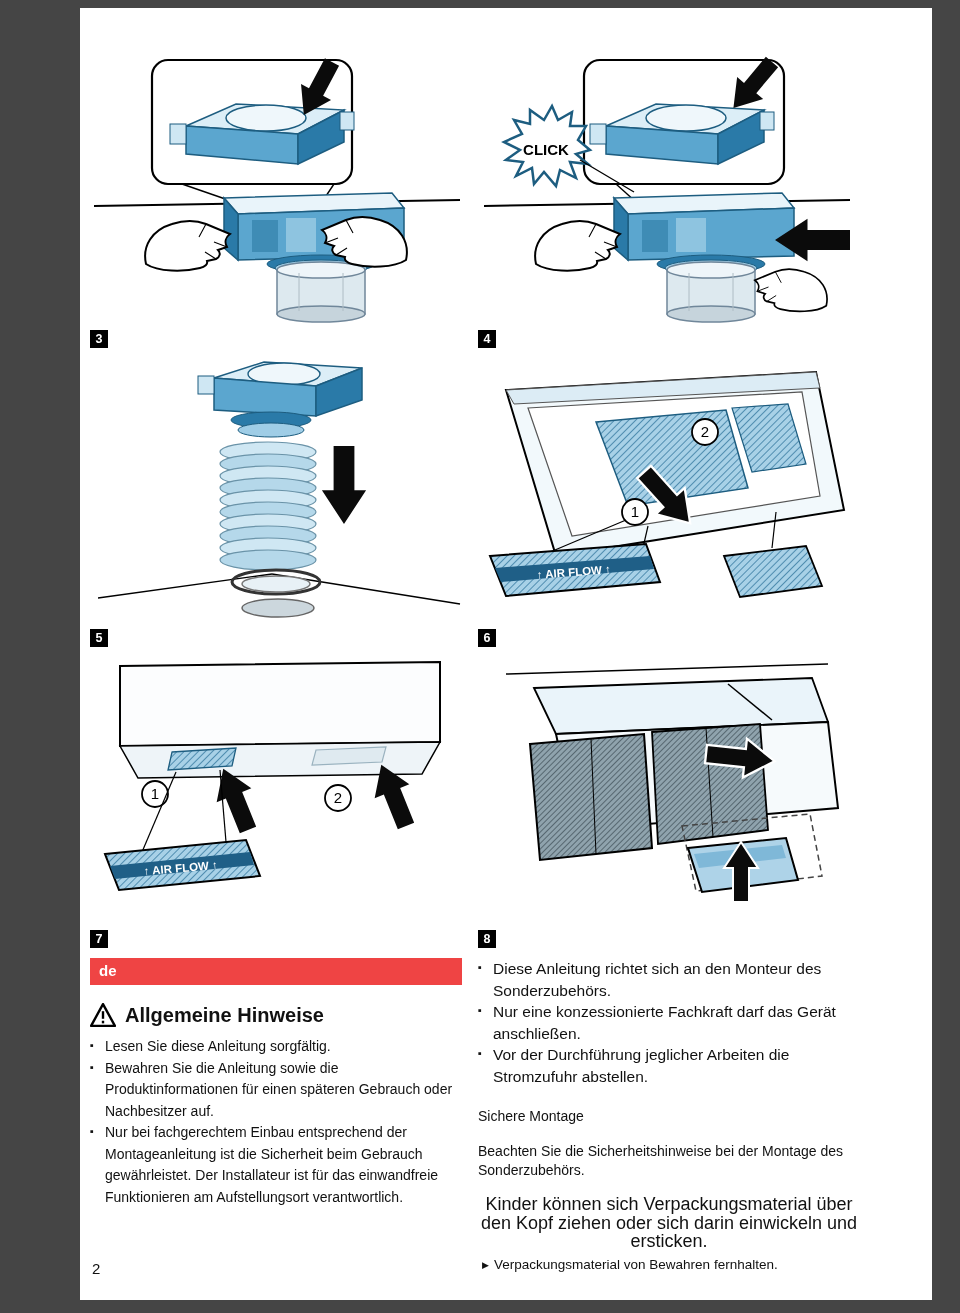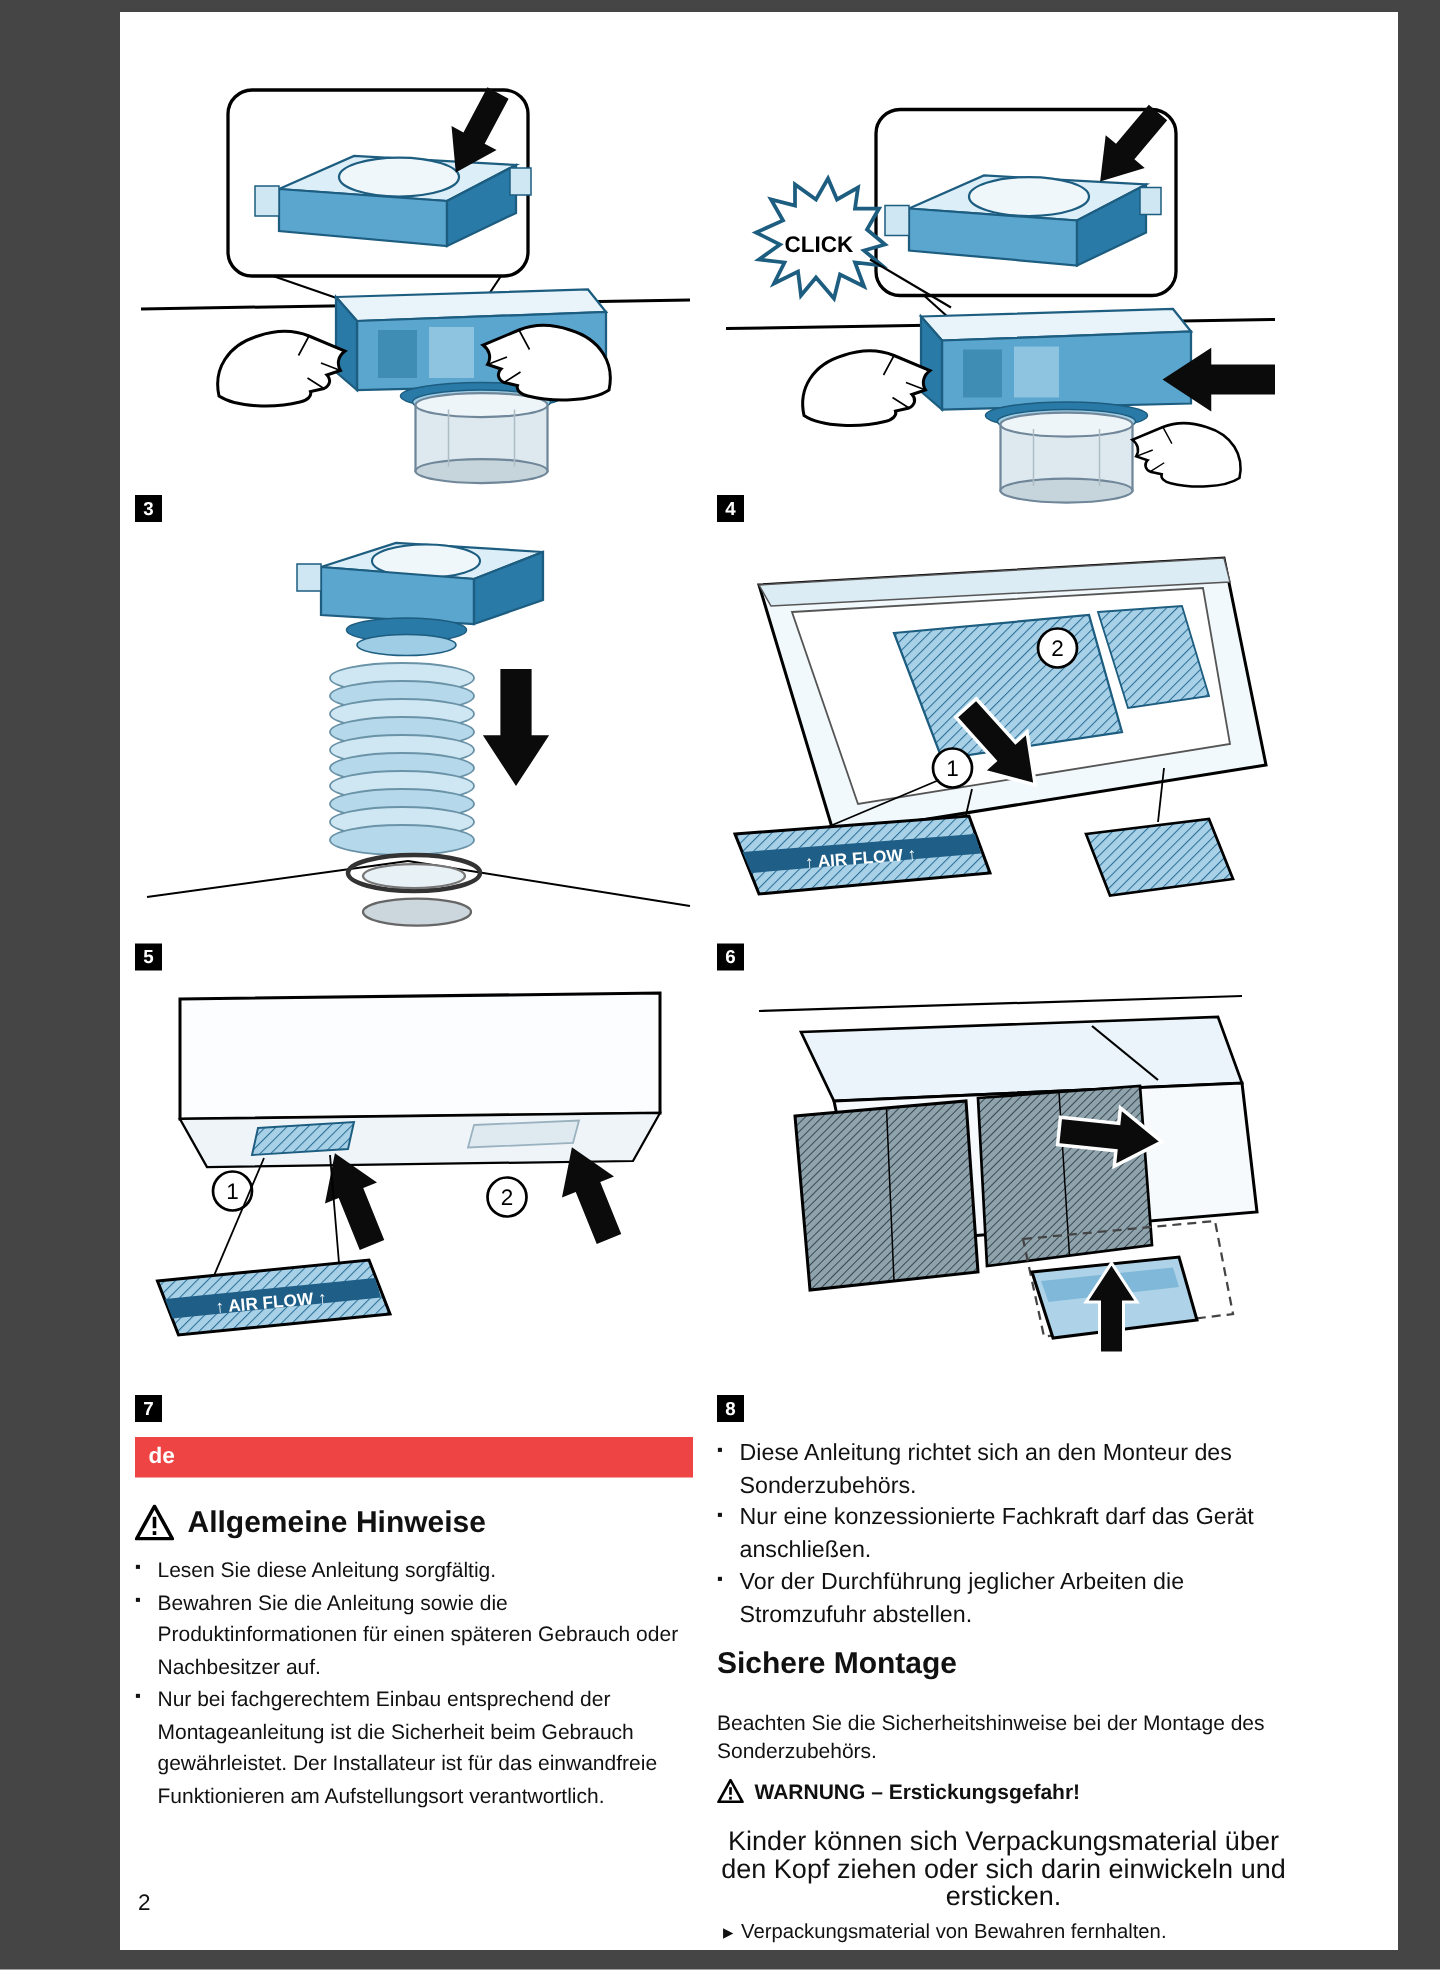--- a/index.html
+++ b/index.html
@@ -32,21 +32,21 @@
     color: #fff; font-weight: bold; font-size: 15px;
     padding: 4px 9px; margin-bottom: 18px;
   }
   .heading-row { display: flex; align-items: center; gap: 9px; margin-bottom: 9px; text-align: center; }
   .heading-row h1 { font-size: 20px; font-weight: bold; color: #111; }
   .warn-icon-lg { width: 26px; height: 24px; flex: 0 0 auto; }
   .bullet { display: flex; align-items: flex-start; }
   .bullet .marker { flex: 0 0 15px; font-size: 11px; padding-top: 3px; color: #111; }
   .bullet .btext { font-size: 14px; line-height: 21.5px; color: #111; }
   .right-col .bullet .btext { font-size: 15.5px; line-height: 21.5px; }
-  .safe-heading { font-size: 20px; font-weight: bold; margin-top: 11px; color: #111; }
+  .safe-heading { font-size: 14px; font-weight: normal; margin-top: 21px; color: #111; }
   .safe-text { font-size: 14px; line-height: 18.5px; margin-top: 18px; color: #111; }
   .warn-row { display: flex; align-items: center; gap: 7px; margin-top: 10px; }
   .warn-row .warn-icon-sm { width: 18px; height: 16px; flex: 0 0 auto; }
   .warn-row span { font-size: 14px; font-weight: bold; color: #111; }
   .warning-text { font-size: 18px; line-height: 18.5px; margin-top: 16px; color: #111; text-align: center; }
   .action-row { display: flex; align-items: flex-start; margin-top: 5px; }
   .action-row .amarker { flex: 0 0 16px; font-size: 9px; padding-top: 4px; padding-left: 4px; color: #111; }
   .action-row .atext { font-size: 13.5px; line-height: 18px; color: #111; }
   .page-num { position: absolute; left: 12px; top: 1252px; font-size: 15px; color: #111; }
 </style>
@@ -98,21 +98,21 @@
       <g transform="translate(322,210) scale(-1,1)">
         <path d="M2,42 C-2,24 8,8 28,2 C40,-2 52,-2 62,2 L86,12 C82,15 80,20 83,25 L74,28 C77,31 76,35 72,37 L63,39 C64,42 61,45 56,46 C40,50 14,50 2,42 Z" fill="#fff" stroke="#000" stroke-width="2"></path>
         <path d="M62,2 L55,15 M83,25 L70,20 M72,37 L61,30" stroke="#000" stroke-width="1.1" fill="none"></path>
       </g>
     </svg>
   </div>
   <div class="badge" style="left:10px; top:322px;">
       <span>3</span>
     </div>
 
-  <div class="fig" style="left:396px; top:13px;">
+  <div class="fig" style="left:396px; top:0;">
     <svg width="382" height="320" viewBox="0 0 382 320">
       <rect x="108" y="52" width="200" height="124" rx="16" fill="#fff" stroke="#000" stroke-width="2.2"></rect>
       <g>
         <polygon points="130,118 180,96 288,102 242,126" fill="#dceef7" stroke="#1d5d80" stroke-width="1.5"></polygon>
         <ellipse cx="210" cy="110" rx="40" ry="13" fill="#eff7fb" stroke="#1d5d80" stroke-width="1.5"></ellipse>
         <polygon points="130,118 242,126 242,156 130,146" fill="#5ba6cf" stroke="#1d5d80" stroke-width="1.5"></polygon>
         <polygon points="242,126 288,102 288,134 242,156" fill="#2a7aa8" stroke="#1d5d80" stroke-width="1.5"></polygon>
         <rect x="114" y="116" width="16" height="20" fill="#cfe7f3" stroke="#1d5d80"></rect>
         <rect x="284" y="104" width="14" height="18" fill="#cfe7f3" stroke="#1d5d80"></rect>
       </g>
@@ -339,28 +339,20 @@
     <div class="bullet">
       <span class="marker">▪</span>
       <span class="btext">Nur eine konzessionierte Fachkraft darf das Gerät anschließen.</span>
     </div>
     <div class="bullet">
       <span class="marker">▪</span>
       <span class="btext">Vor der Durchführung jeglicher Arbeiten die Stromzufuhr abstellen.</span>
     </div>
     <h2 class="safe-heading">Sichere Montage</h2>
     <p class="safe-text">Beachten Sie die Sicherheitshinweise bei der Montage des Sonderzubehörs.</p>
-    <div class="warn-row">
-      <svg class="warn-icon-sm" viewBox="0 0 24 22">
-        <path d="M12 1 L23 21 H1 Z" fill="none" stroke="#000" stroke-width="2.4" stroke-linejoin="round"></path>
-        <rect x="10.8" y="7.5" width="2.4" height="7" fill="#000"></rect>
-        <rect x="10.8" y="16.3" width="2.4" height="2.6" fill="#000"></rect>
-      </svg>
-      <span>WARNUNG – Erstickungsgefahr!</span>
-    </div>
     <p class="warning-text">Kinder können sich Verpackungsmaterial über den Kopf ziehen oder sich darin einwickeln und ersticken.</p>
     <div class="action-row">
       <span class="amarker">▶</span>
       <span class="atext">Verpackungsmaterial von Bewahren fernhalten.</span>
     </div>
   </div>
 
   <div class="page-num">2</div>
 </div>
 

